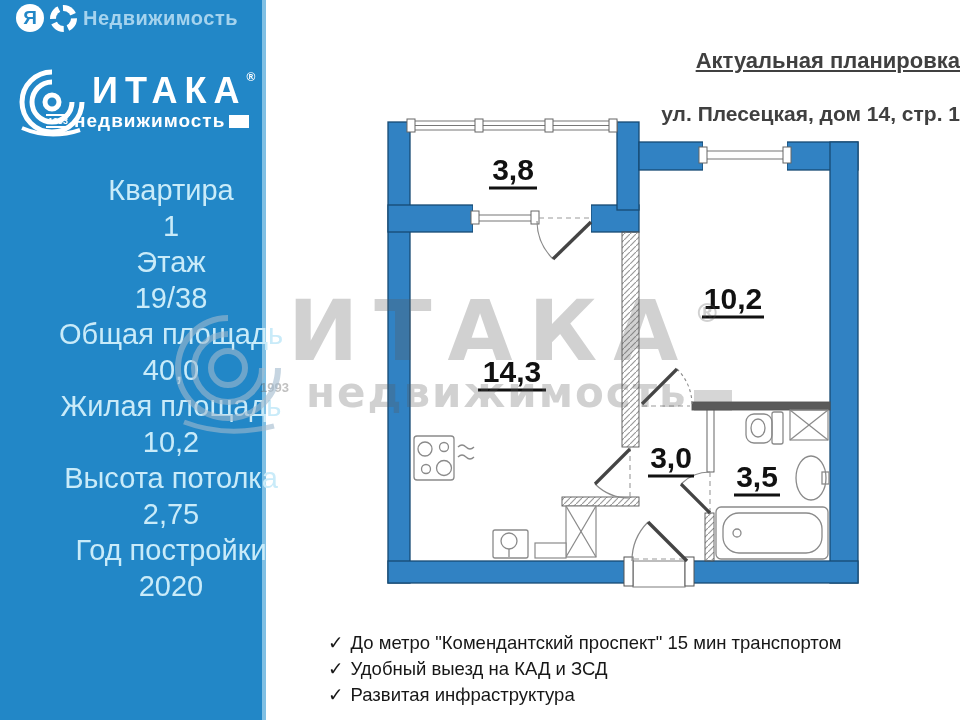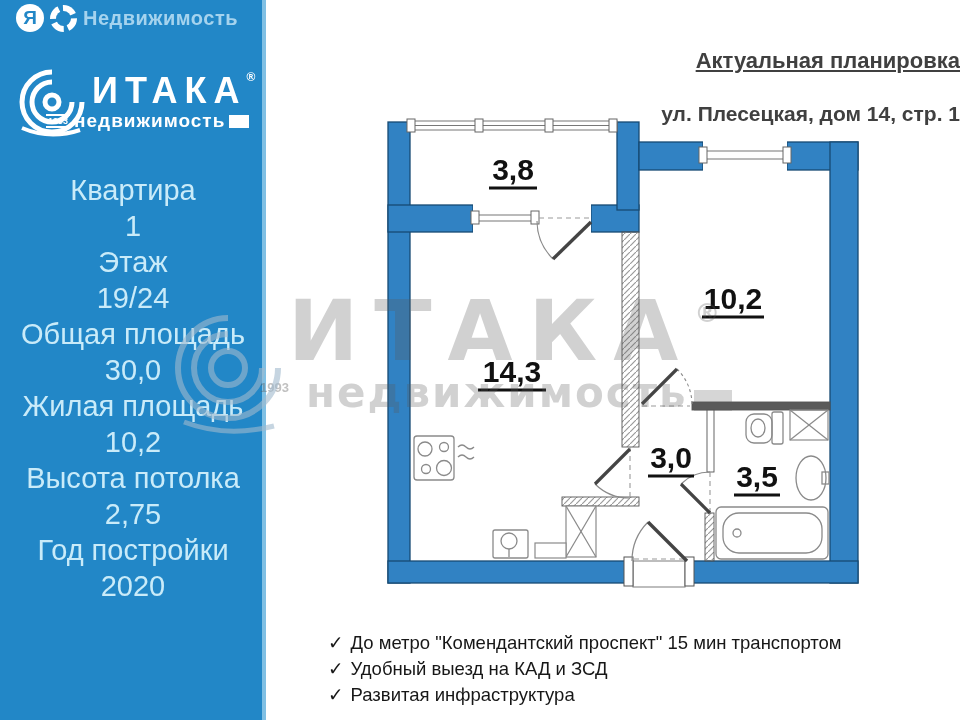--- a/index.html
+++ b/index.html
@@ -14,21 +14,21 @@
   .yring{width:15px;height:15px;border:6px dashed #fff;border-radius:50%;}
   .ytext{color:#a5d3ee;font-size:20px;font-weight:bold;letter-spacing:.5px;}
   .itaka{position:absolute;left:16px;top:66px;width:236px;color:#fff;}
   .itaka-row{position:absolute;left:76px;top:4px;font-weight:bold;font-size:36px;letter-spacing:7px;white-space:nowrap;}
   .itaka-reg{font-size:12px;vertical-align:top;letter-spacing:0;}
   .itaka-sub-row{position:absolute;left:30px;top:44px;display:flex;align-items:center;gap:4px;}
   .itaka-year{font-size:9px;font-weight:bold;border-top:2px solid #fff;border-bottom:2px solid #fff;padding:0 2px;line-height:10px;}
   .itaka-sub{font-weight:bold;font-size:19px;letter-spacing:1px;white-space:nowrap;}
   .itaka-block{width:20px;height:13px;background:#fff;}
   .stats{position:absolute;left:0;top:172px;width:266px;text-align:center;
-         font-size:29px;line-height:36px;color:#c9ebf9;}
+         font-size:29px;line-height:36px;color:#c9ebf9;padding-left:38px;}
   
   .main-header{position:absolute;left:266px;right:0;top:48px;text-align:right;color:#404040;}
   .main-title{font-size:22px;font-weight:bold;text-decoration:underline;}
   .main-address{font-size:21px;font-weight:bold;margin-top:28px;}
   
   #plan{position:absolute;left:0;top:0;width:960px;height:720px;}
   #plan text{font-family:"Liberation Sans",sans-serif;font-weight:bold;fill:#111;}
   
   .wm{position:absolute;pointer-events:none;color:rgba(90,90,90,.28);white-space:nowrap;}
   .wm-title{left:288px;top:282px;font-size:84px;font-weight:bold;letter-spacing:16px;
@@ -69,23 +69,23 @@
         <span class="itaka-year">1993</span>
         <span class="itaka-sub">недвижимость</span>
         <span class="itaka-block"></span>
       </div>
     </div>
 
     <div class="stats">
       <div>Квартира</div>
       <div>1</div>
       <div>Этаж</div>
-      <div>19/24</div>
+      <div>19/38</div>
       <div>Общая площадь</div>
-      <div>30,0</div>
+      <div>40,0</div>
       <div>Жилая площадь</div>
       <div>10,2</div>
       <div>Высота потолка</div>
       <div>2,75</div>
       <div>Год постройки</div>
       <div>2020</div>
     </div>
   </div>
 
   <div class="main-header">

